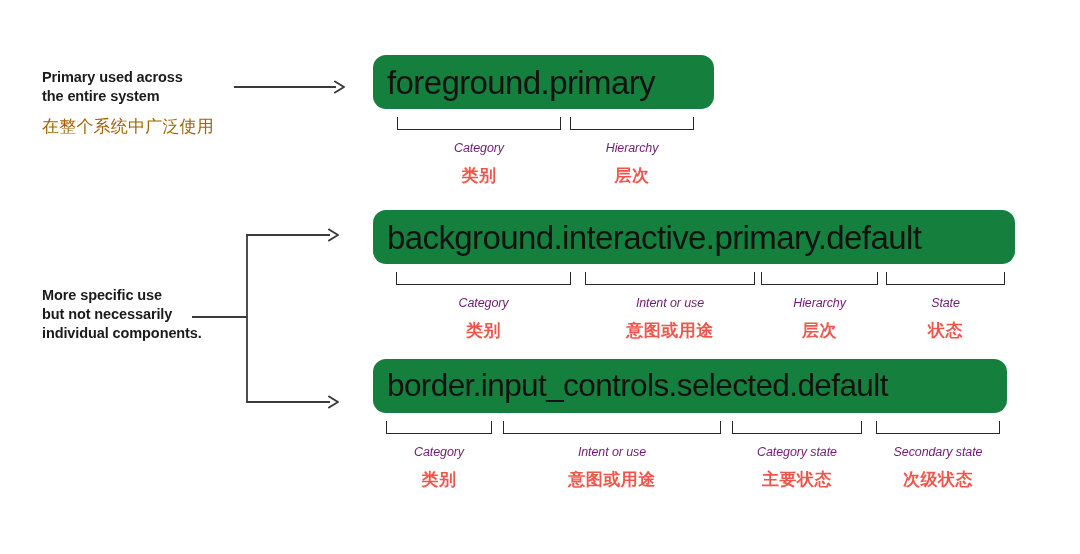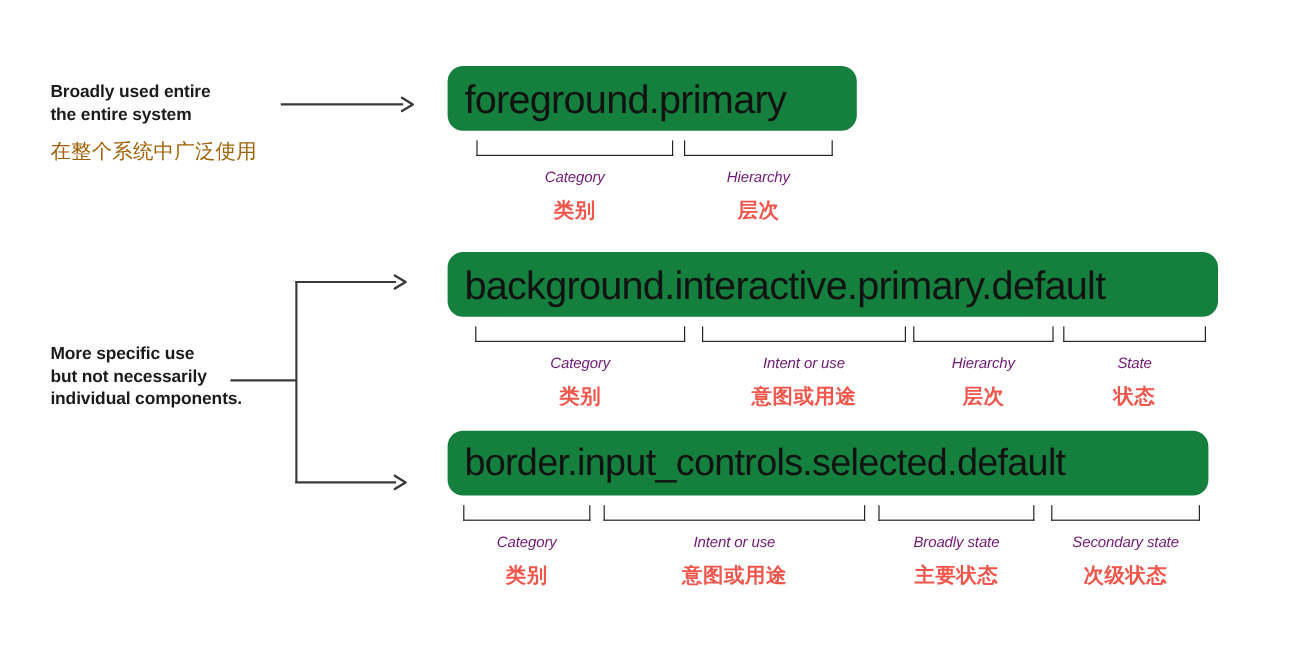--- a/index.html
+++ b/index.html
@@ -121,21 +121,21 @@
     white-space: nowrap;
     letter-spacing: 0.5px;
   }
 </style>
 </head>
 <body>
 
 <div class="canvas">
 
   <div class="note" id="note-1">
-    <div class="note-en">Broadly used entire
+    <div class="note-en">Primary used across
 the entire system</div>
     <div class="note-zh">在整个系统中广泛使用</div>
   </div>
 
   <div class="note" id="note-2">
     <div class="note-en">More specific use
 but not necessarily
 individual components.</div>
   </div>
 
@@ -224,21 +224,21 @@
       </div>
 
       <div class="segment" style="left:130px; width:218px;">
         <div class="bracket"></div>
         <div class="seg-en">Intent or use</div>
         <div class="seg-zh">意图或用途</div>
       </div>
 
       <div class="segment" style="left:359px; width:130px;">
         <div class="bracket"></div>
-        <div class="seg-en">Broadly state</div>
+        <div class="seg-en">Category state</div>
         <div class="seg-zh">主要状态</div>
       </div>
 
       <div class="segment" style="left:503px; width:124px;">
         <div class="bracket"></div>
         <div class="seg-en">Secondary state</div>
         <div class="seg-zh">次级状态</div>
       </div>
 
     </div>

